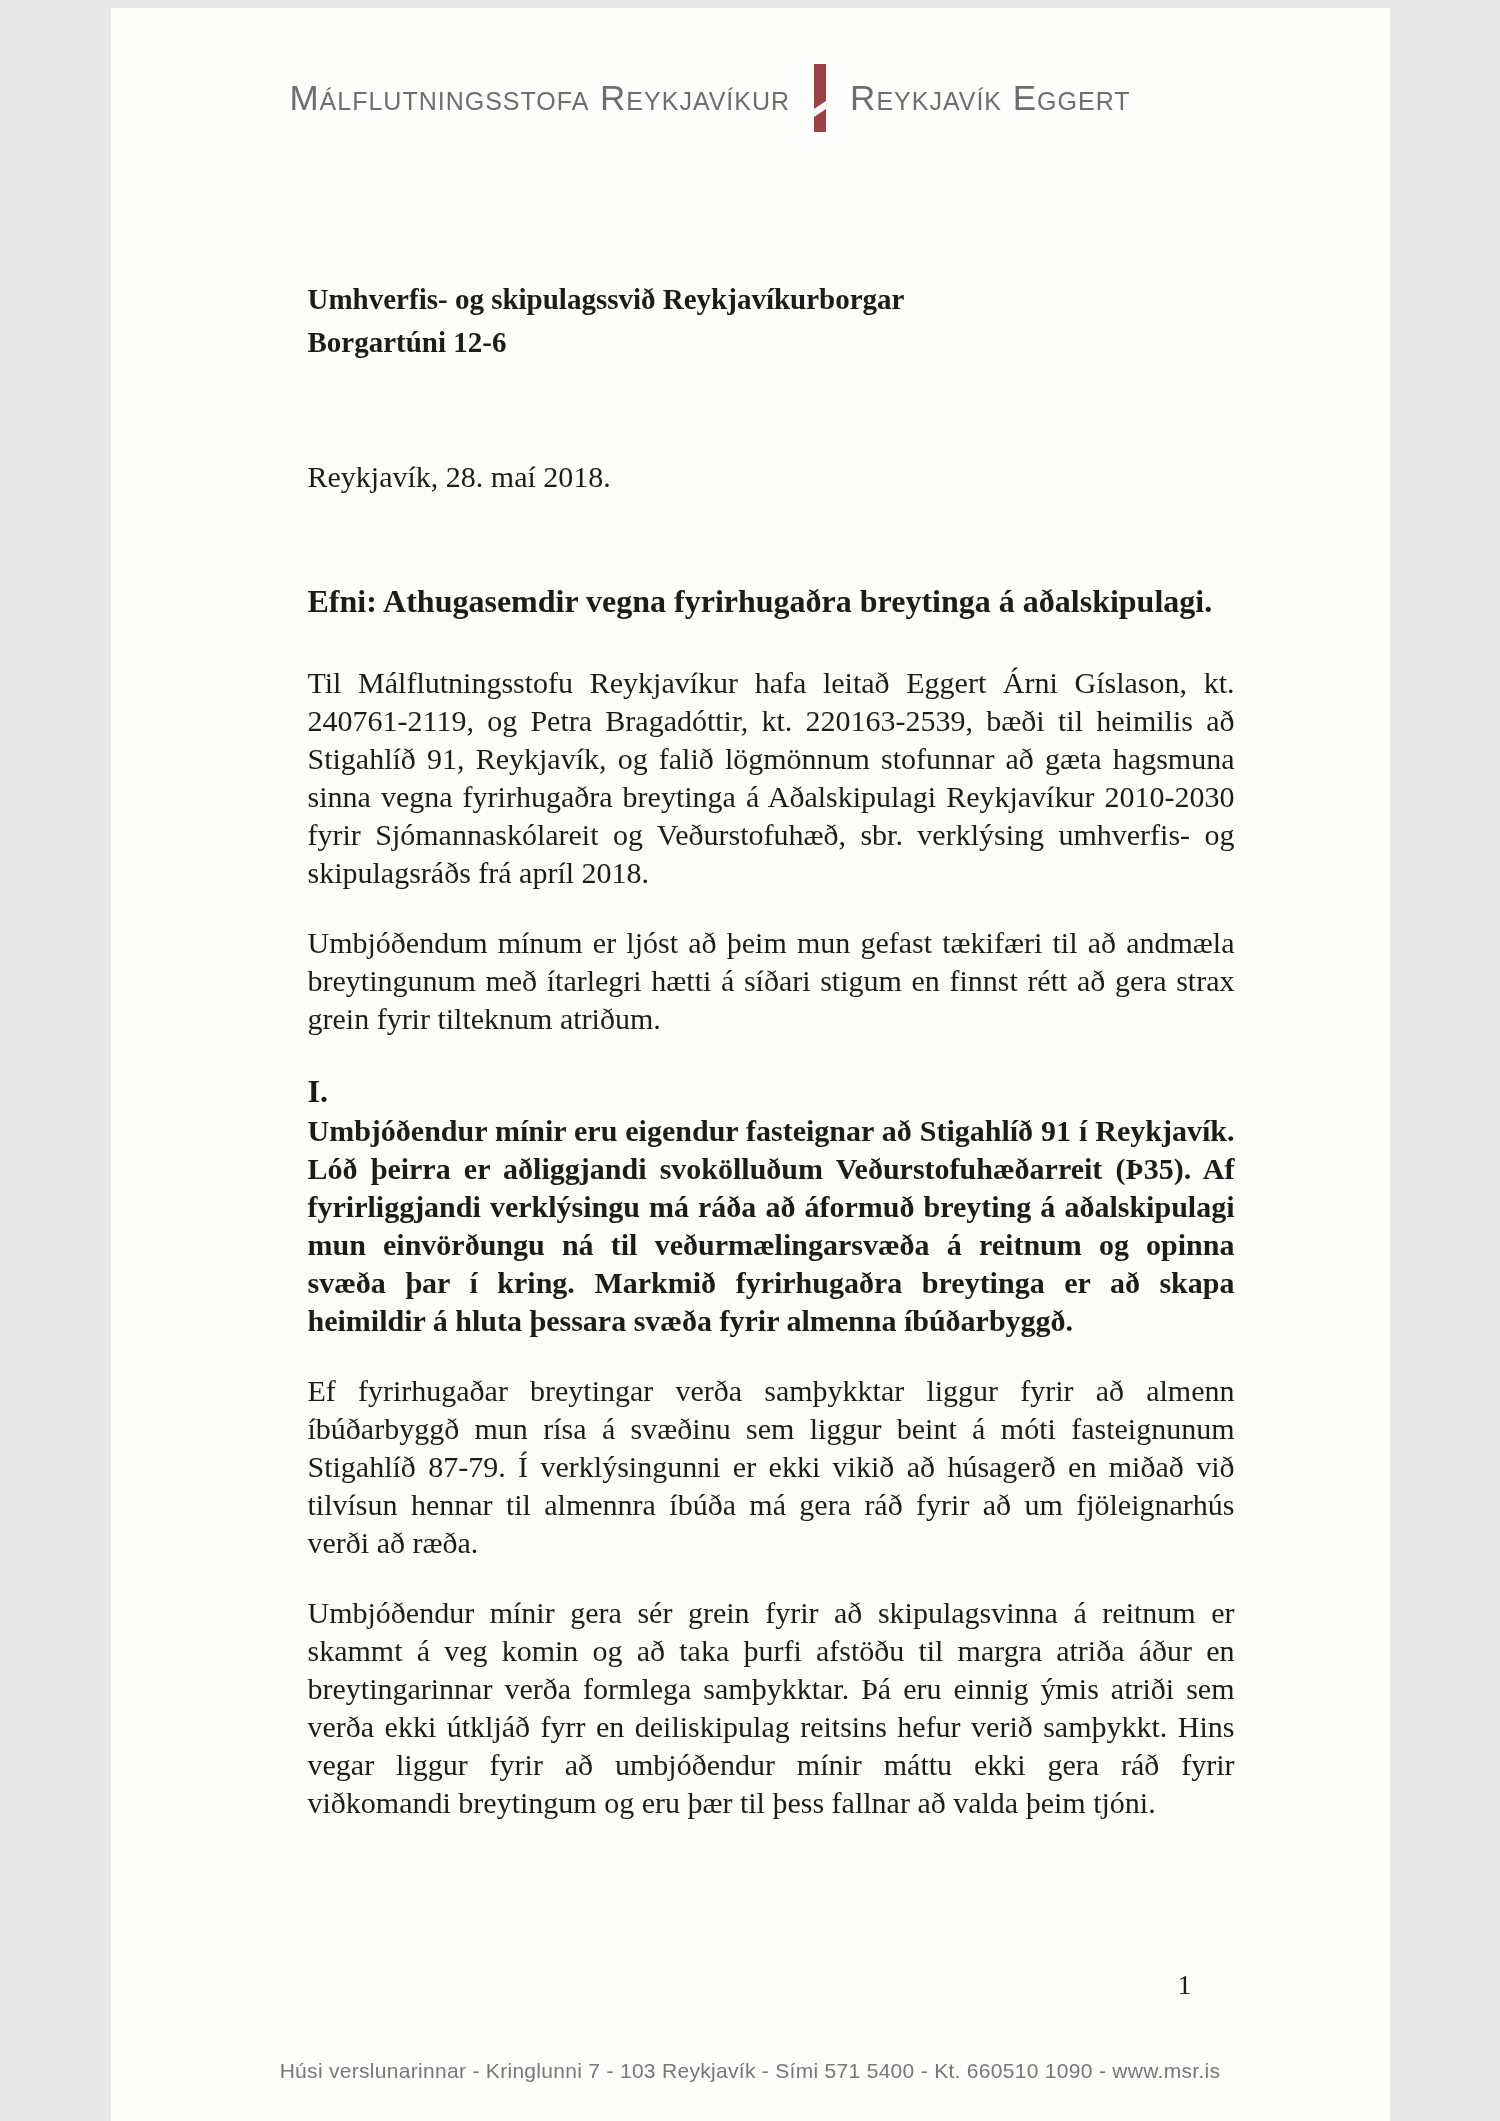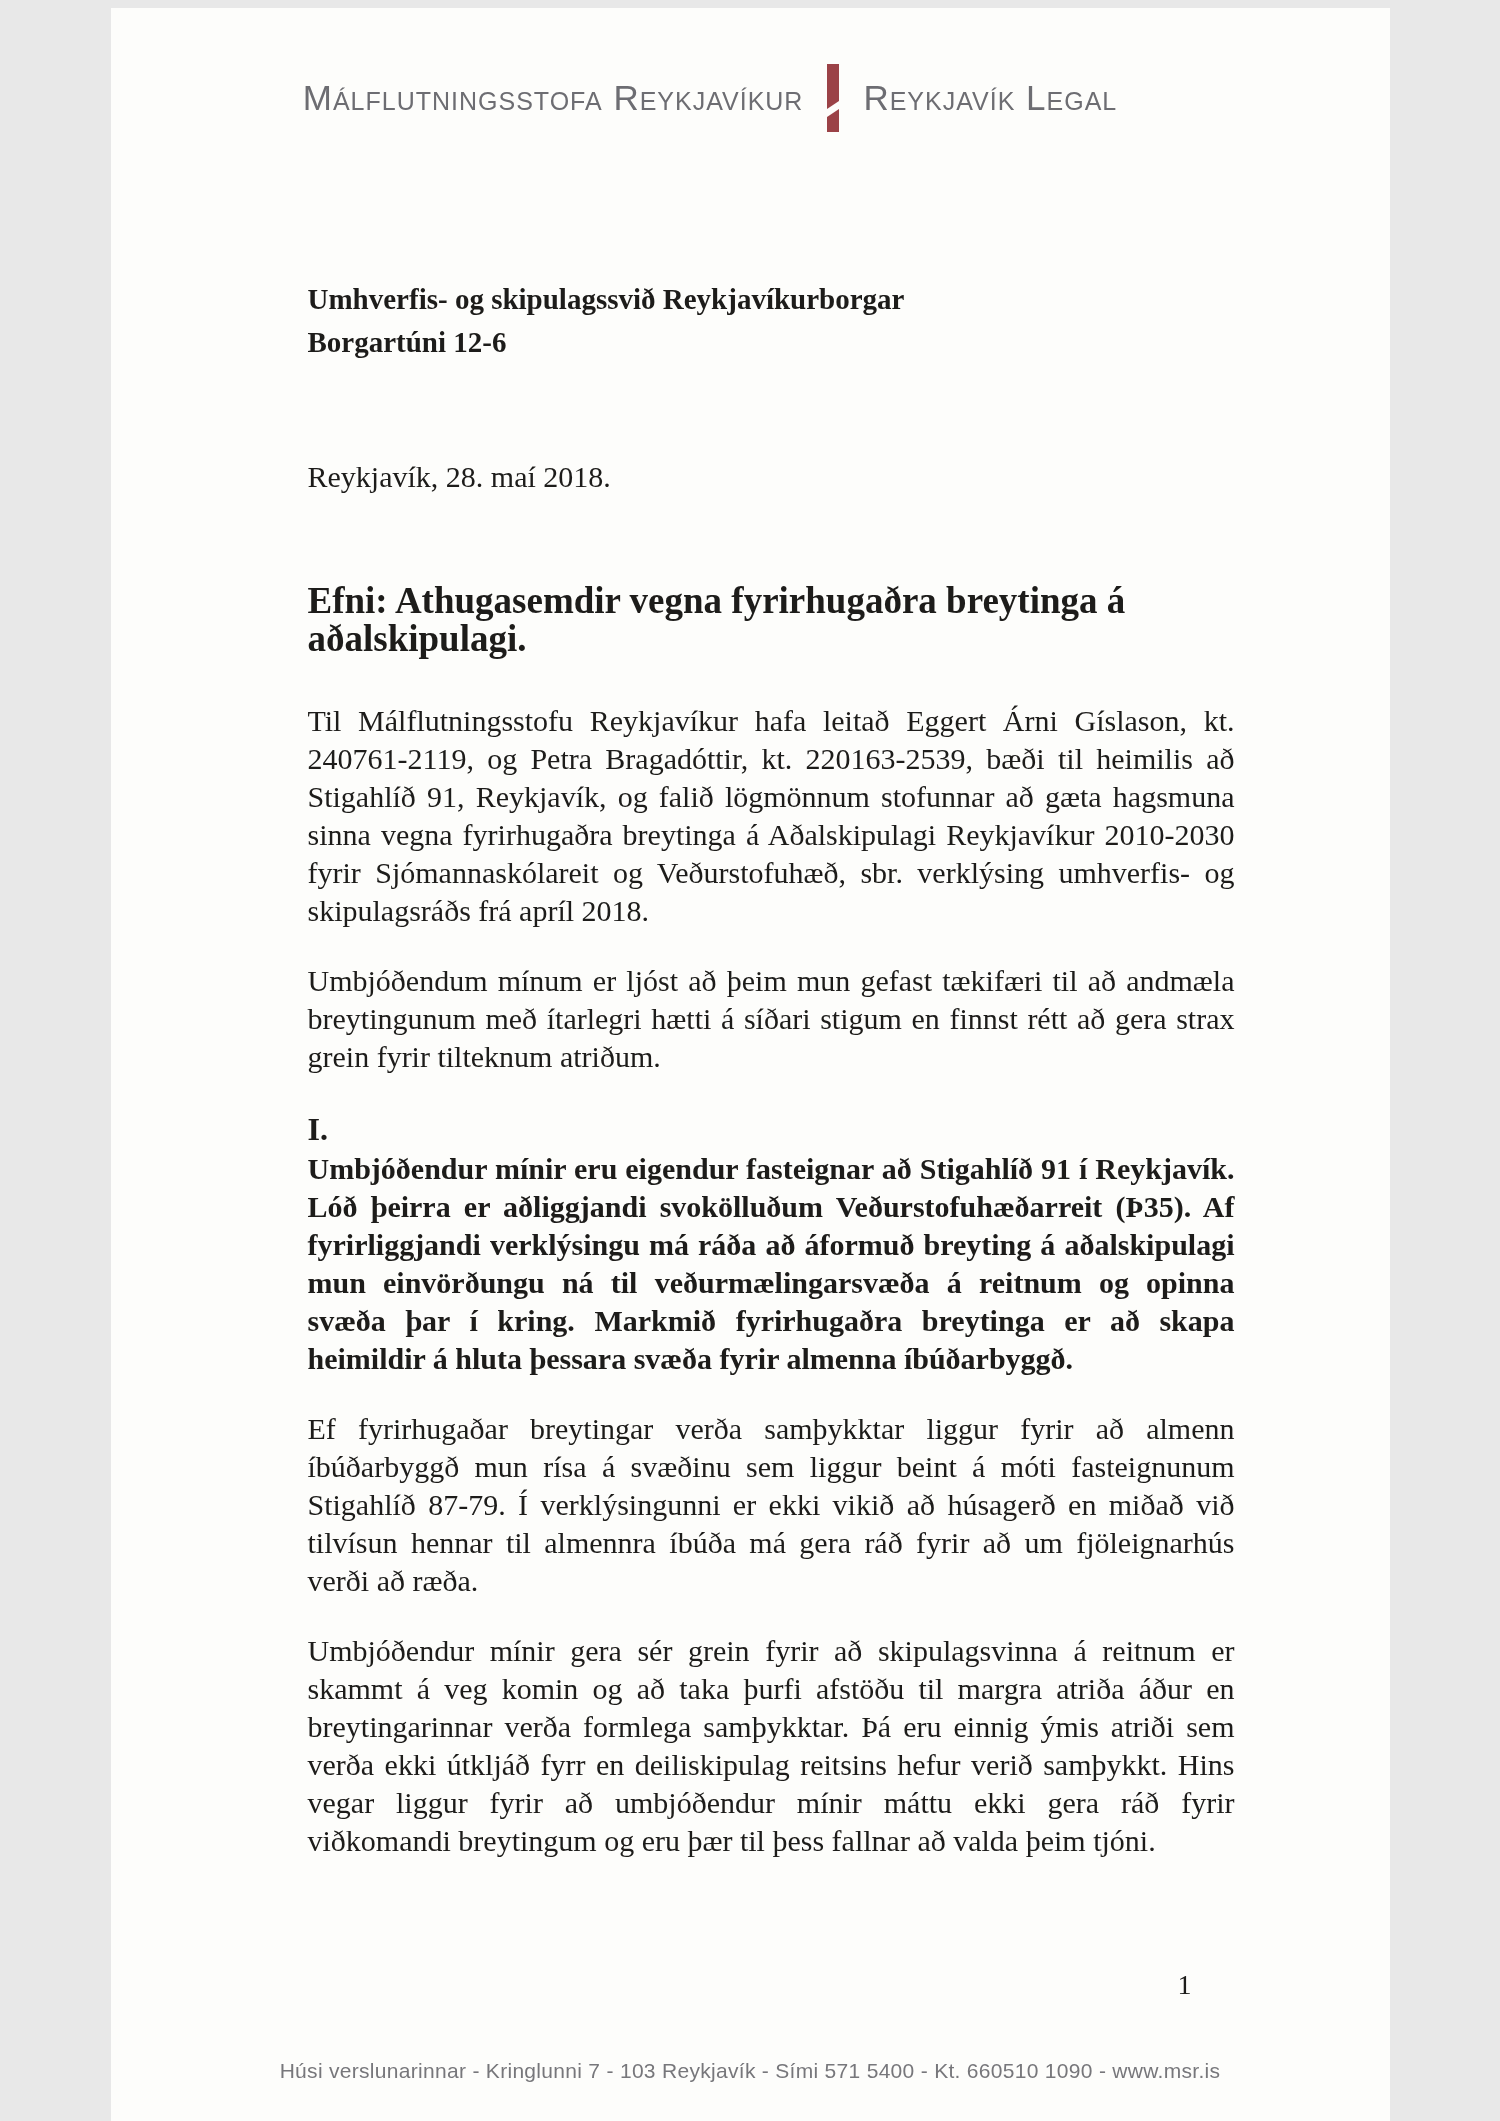--- a/index.html
+++ b/index.html
@@ -36,21 +36,21 @@
 
   
   .content {
     margin-left: 197px;
     margin-right: 155px;
     font-size: 30px;
     line-height: 38px;
   }
   .recipient { margin-top: 146px; font-weight: 700; line-height: 43px; font-size: 29px; }
   .dateline  { margin-top: 94px; text-align: left; }
-  .subject   { margin-top: 86px; font-weight: 700; font-size: 37px; }
+  .subject   { margin-top: 86px; font-weight: 700; font-size: 32px; }
   .para      { margin-top: 32px; text-align: justify; }
   .para-first { margin-top: 44px; }
   .section-heading { margin-top: 34px; font-weight: 700; font-size: 32px; }
   .para-after-heading { margin-top: 2px; font-weight: bold; }
 
   
   .page-number {
     position: absolute;
     right: 198px;
     bottom: 128px;
@@ -72,21 +72,21 @@
 <body>
 
 <div class="page">
 
   <div class="letterhead">
     <span class="firm-name">Málflutningsstofa Reykjavíkur</span>
     <svg class="logo-bar" width="16" height="68" viewBox="0 0 16 68" aria-hidden="true">
       <polygon points="2,0 14,0 14,37 2,45" fill="#9b4247"></polygon>
       <polygon points="2,53 14,45 14,68 2,68" fill="#9b4247"></polygon>
     </svg>
-    <span class="firm-name">Reykjavík Legal</span>
+    <span class="firm-name">Reykjavík Eggert</span>
   </div>
 
   <div class="content">
 
     <div class="recipient">
       <div>Umhverfis- og skipulagssvið Reykjavíkurborgar</div>
       <div>Borgartúni 12-6</div>
     </div>
 
     <div class="dateline">Reykjavík, 28. maí 2018.</div>

